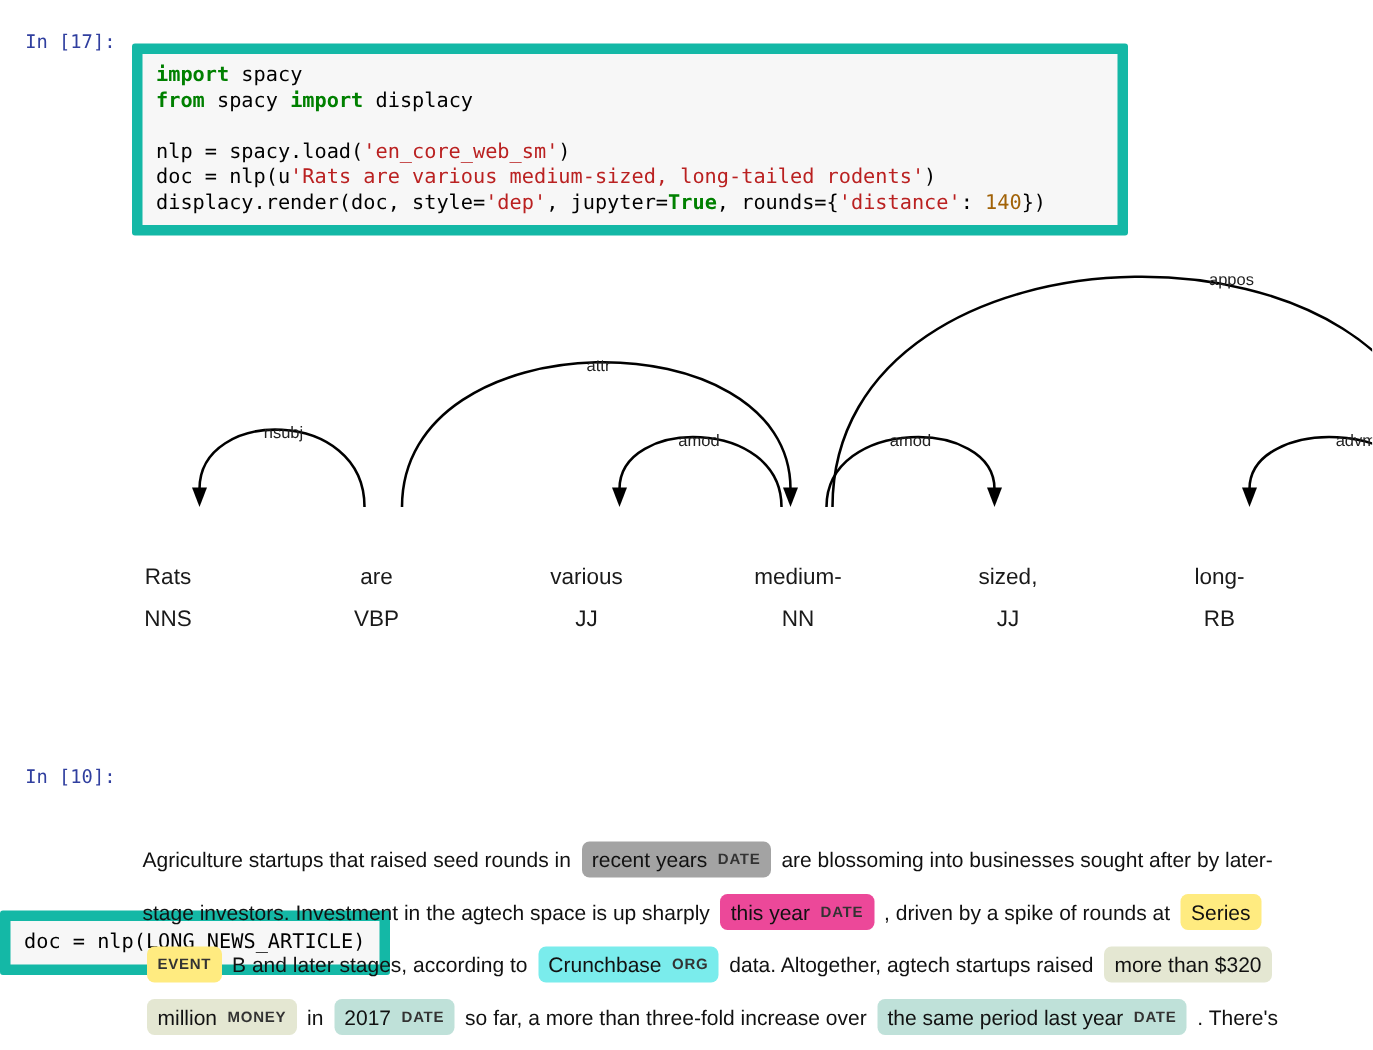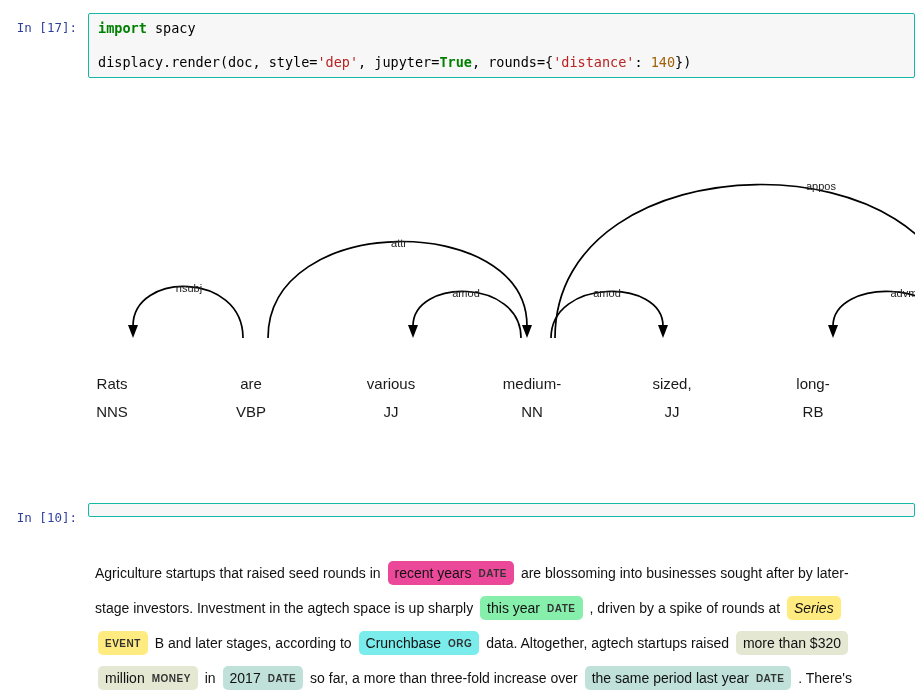--- a/index.html
+++ b/index.html
@@ -1,25 +1,25 @@
 <!DOCTYPE html>
 <html><head>
 <meta charset="utf-8">
 <style>
   * { margin:0; padding:0; box-sizing:border-box; }
   html,body { width:915px; height:700px; background:#ffffff; overflow:hidden;
               font-family:"Liberation Sans", sans-serif; }
   body { position:relative; }
 
-  .cell { position:absolute; left:0; width:915px; display:flex; align-items:flex-start; }
+  .cell { position:absolute; left:0; width:752px; display:flex; align-items:flex-start; }
   .prompt { width:88px; flex:0 0 88px; text-align:right; padding-right:11px; padding-top:7px;
             font-family:"DejaVu Sans Mono", monospace; font-size:12.5px; color:#303F9F; }
-  .code-box { flex:1; background:#f7f7f7; border:1px solid #14b8a6; border-radius:2px;
+  .code-box { flex:1; background:#f7f7f7; border:7px solid #14b8a6; border-radius:2px;
               padding:6px 9px; font-family:"DejaVu Sans Mono", monospace;
-              font-size:13.5px; line-height:17px; color:#000; }
+              font-size:13.5px; line-height:17px; color:#000;margin-top:16px; }
   .code-line { white-space:pre; }
   .tok-kw  { color:#008000; font-weight:bold; }
   .tok-str { color:#BA2121; }
   .tok-num { color:#a16207; }
 
   .dep-wrap { position:absolute; left:0; top:150px; width:915px; height:300px; overflow:hidden; }
   .arc { fill:none; stroke:#000; stroke-width:1.7px; }
   .arrow { fill:#000; stroke:none; }
   .arc-label { font-size:11px; fill:#222; text-anchor:middle; font-family:"Liberation Sans", sans-serif; }
   .dep-word { font-size:15px; fill:#1a1a1a; text-anchor:middle; font-family:"Liberation Sans", sans-serif; }
@@ -31,21 +31,24 @@
   .ent-label { font-size:10px; font-weight:bold; color:#333; margin-left:7px;
                letter-spacing:0.5px; vertical-align:middle; }
 </style>
 </head>
 <body>
 
 <div class="cell" style="top:13px;">
   <div class="prompt">In [17]:</div>
   <div class="code-box">
       <div class="code-line"><span class="tok-kw">import</span><span> spacy</span></div>
+      <div class="code-line"><span class="tok-kw">from</span><span> spacy </span><span class="tok-kw">import</span><span> displacy</span></div>
       <div class="code-line">&nbsp;</div>
+      <div class="code-line"><span>nlp = spacy.load(</span><span class="tok-str">'en_core_web_sm'</span><span>)</span></div>
+      <div class="code-line"><span>doc = nlp(u</span><span class="tok-str">'Rats are various medium-sized, long-tailed rodents'</span><span>)</span></div>
       <div class="code-line"><span>displacy.render(doc, style=</span><span class="tok-str">'dep'</span><span>, jupyter=</span><span class="tok-kw">True</span><span>, rounds={</span><span class="tok-str">'distance'</span><span>: </span><span class="tok-num">140</span><span>})</span></div>
     </div>
 </div>
 
 <div class="dep-wrap">
   <svg width="915" height="300" viewBox="0 0 915 300">
       <path d="M 243 188 C 243 121.4, 133 121.4, 133 176" class="arc"></path>
       <polygon points="128,175 138,175 133,188" class="arrow"></polygon>
       <text x="189" y="142" class="arc-label">nsubj</text>
       <path d="M 268 188 C 268 61.4, 527 61.4, 527 176" class="arc"></path>
@@ -71,24 +74,25 @@
       <text x="391" y="267" class="dep-word">JJ</text>
       <text x="532" y="239" class="dep-word">medium-</text>
       <text x="532" y="267" class="dep-word">NN</text>
       <text x="672" y="239" class="dep-word">sized,</text>
       <text x="672" y="267" class="dep-word">JJ</text>
       <text x="813" y="239" class="dep-word">long-</text>
       <text x="813" y="267" class="dep-word">RB</text>
     </svg>
 </div>
 
-<div class="cell" style="top:503px;">
+<div class="cell" style="top:503px;flex-direction:column;">
   <div class="prompt">In [10]:</div>
   <div class="code-box">
+      <div class="code-line"><span>doc = nlp(LONG_NEWS_ARTICLE)</span></div>
     </div>
 </div>
 
 <div class="ent-out">
-    <div class="ent-line">Agriculture startups that raised seed rounds in <span class="ent-chip" style="background: #ec4899;">recent years<span class="ent-label">DATE</span></span> are blossoming into businesses sought after by later-</div>
-    <div class="ent-line">stage investors. Investment in the agtech space is up sharply <span class="ent-chip" style="background: #86efac;">this year<span class="ent-label">DATE</span></span> , driven by a spike of rounds at <span class="ent-chip" style="background: rgb(255, 235, 128); font-style: italic;">Series</span></div>
+    <div class="ent-line">Agriculture startups that raised seed rounds in <span class="ent-chip" style="background: #a3a3a3;">recent years<span class="ent-label">DATE</span></span> are blossoming into businesses sought after by later-</div>
+    <div class="ent-line">stage investors. Investment in the agtech space is up sharply <span class="ent-chip" style="background: #ec4899;">this year<span class="ent-label">DATE</span></span> , driven by a spike of rounds at <span class="ent-chip" style="background: rgb(255, 235, 128);">Series</span></div>
     <div class="ent-line"><span class="ent-chip" style="background: rgb(255, 235, 128);"><span class="ent-label" style="margin-left: 0px;">EVENT</span></span> B and later stages, according to <span class="ent-chip" style="background: rgb(122, 236, 236);">Crunchbase<span class="ent-label">ORG</span></span> data. Altogether, agtech startups raised <span class="ent-chip" style="background: rgb(228, 231, 210);">more than $320</span></div>
     <div class="ent-line"><span class="ent-chip" style="background: rgb(228, 231, 210);">million<span class="ent-label">MONEY</span></span> in <span class="ent-chip" style="background: rgb(191, 225, 217);">2017<span class="ent-label">DATE</span></span> so far, a more than three-fold increase over <span class="ent-chip" style="background: rgb(191, 225, 217);">the same period last year<span class="ent-label">DATE</span></span> . There's</div>
   </div>
 
 </body></html>

